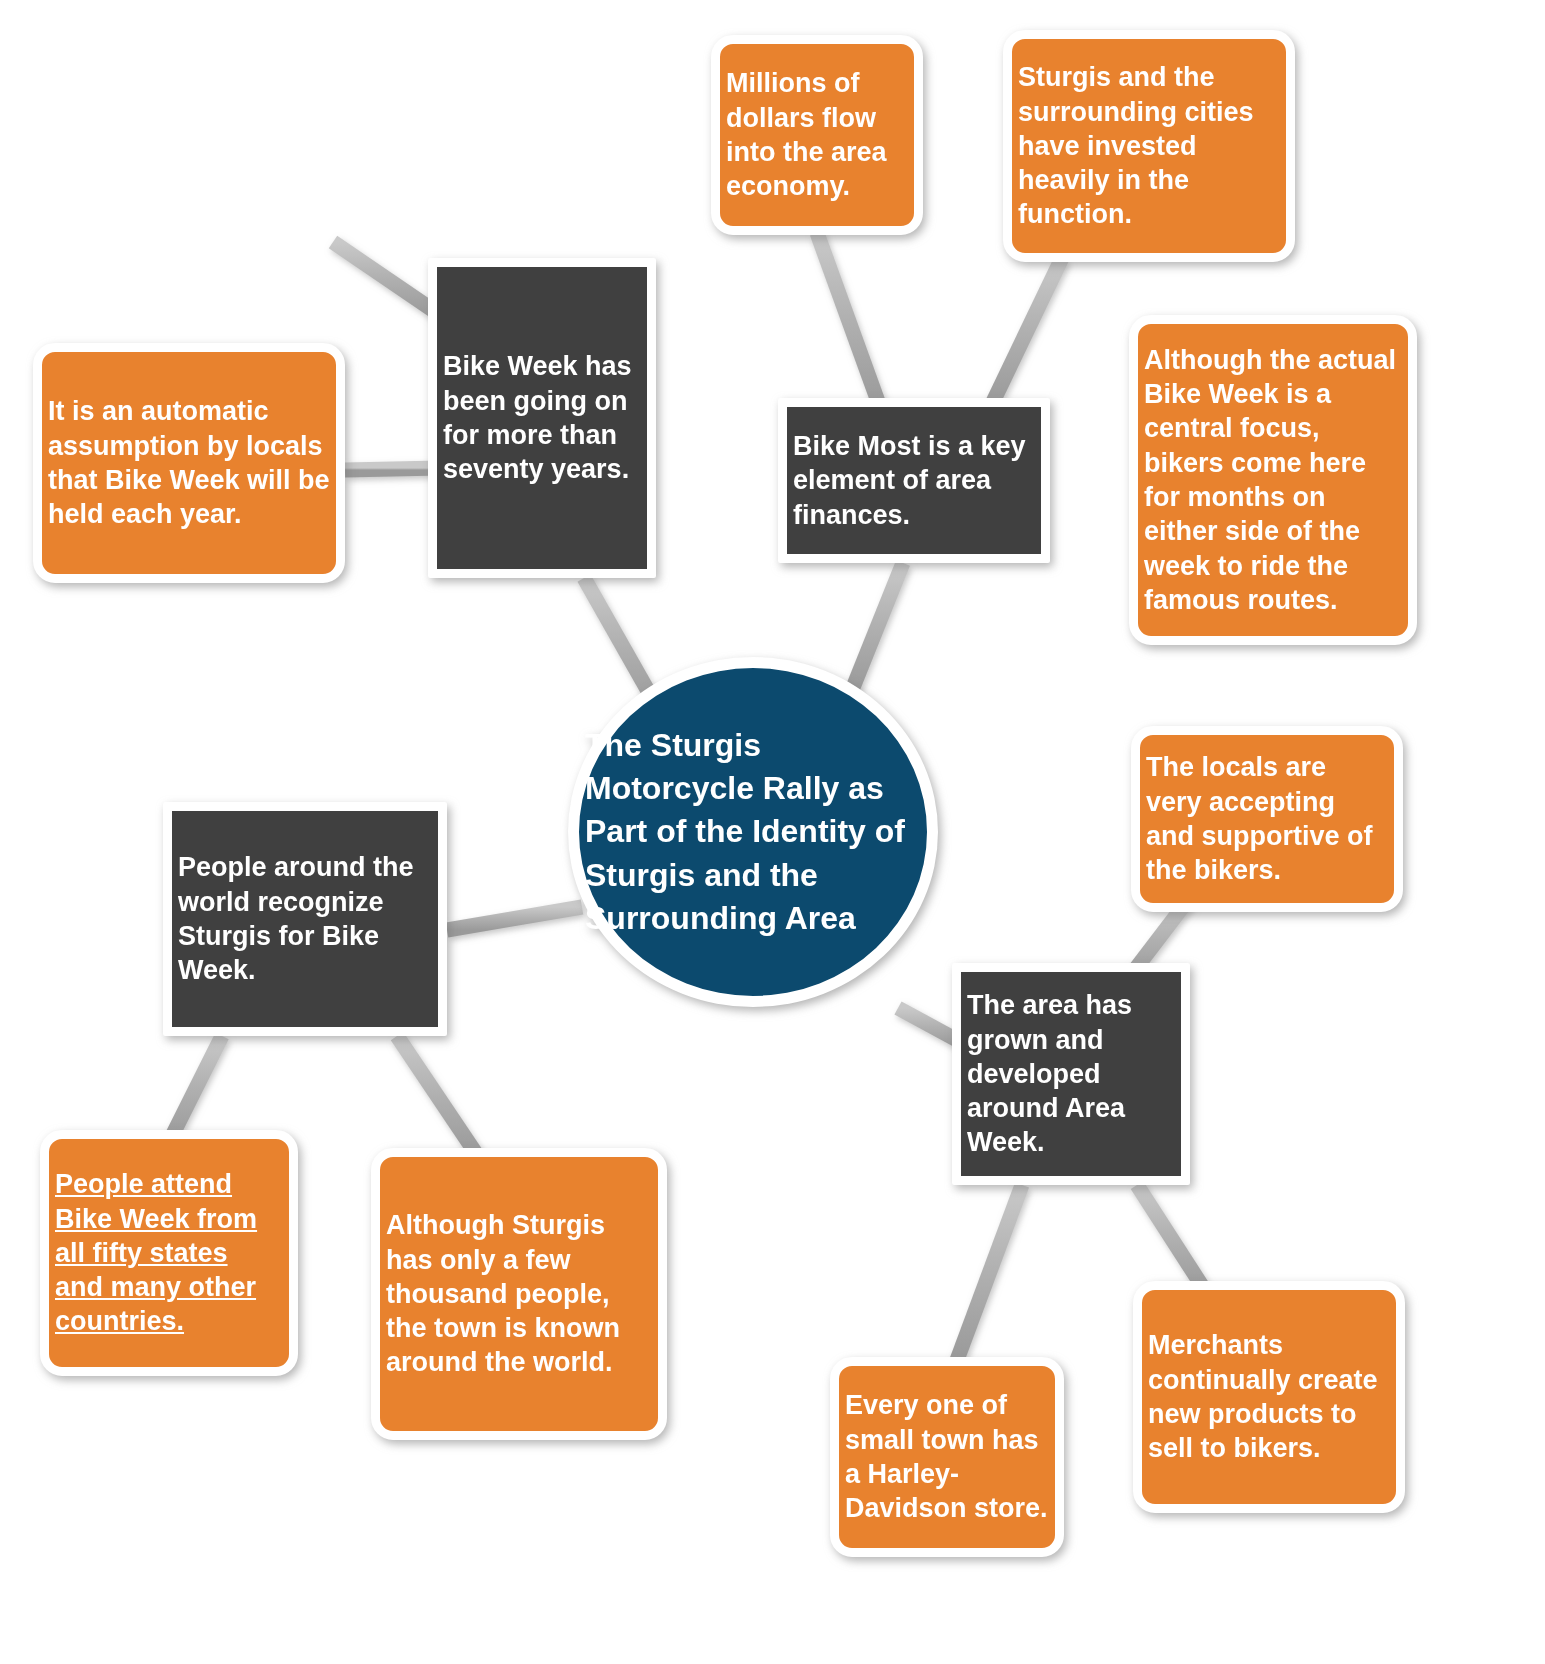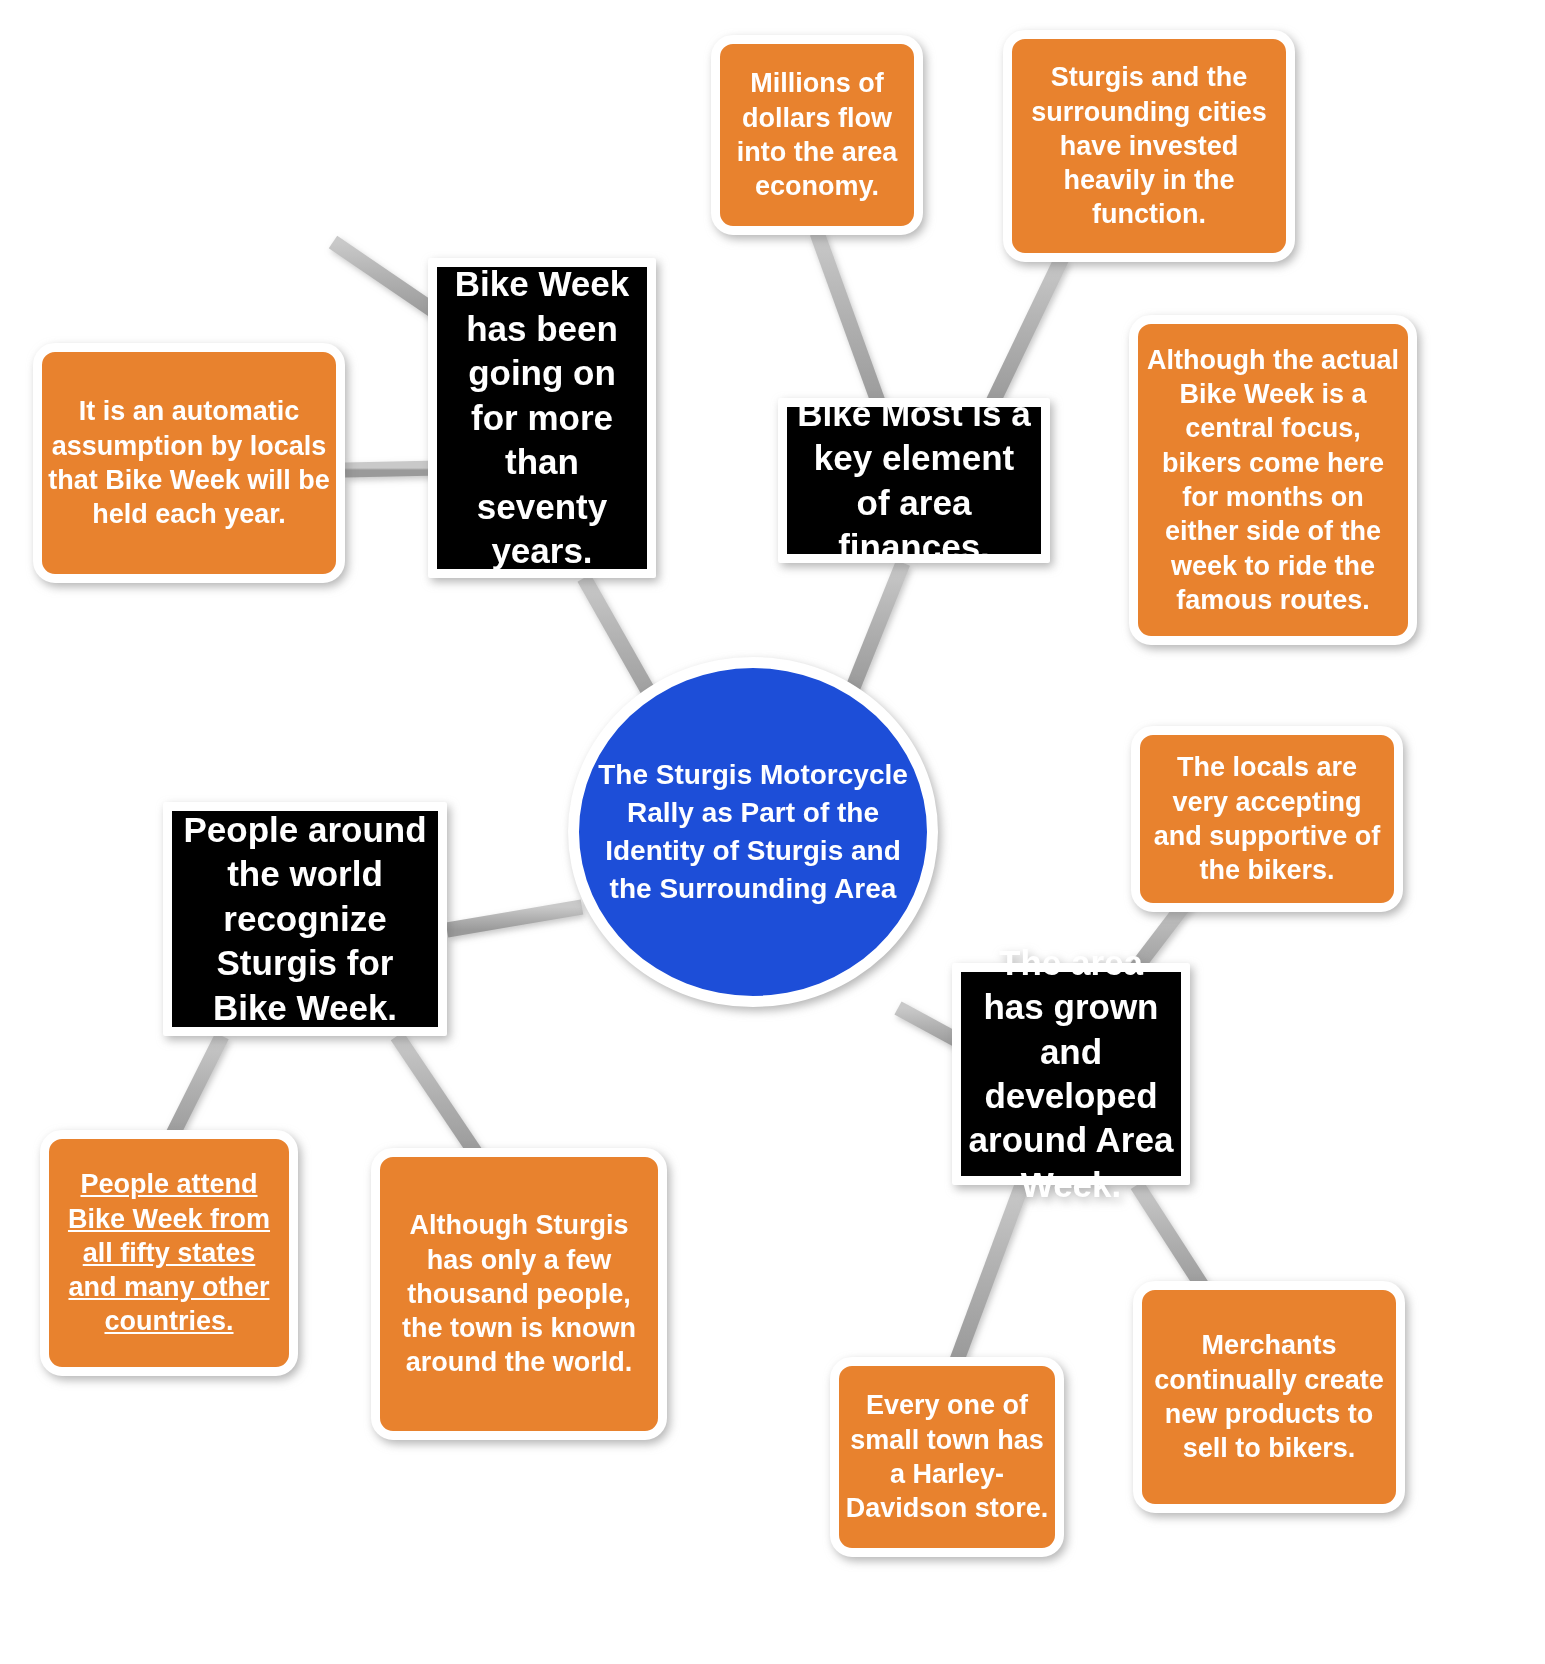--- a/index.html
+++ b/index.html
@@ -25,46 +25,46 @@
     height: 1664px;
     z-index: 1;
   }
   .node {
     position: absolute;
     z-index: 5;
     box-sizing: border-box;
     display: flex;
     align-items: center;
     justify-content: center;
-    text-align: center;
+    text-align: left;
     color: #ffffff;
     font-weight: bold;
     line-height: 1.27;
     border: 9px solid #ffffff;
     filter: drop-shadow(3px 4px 5px rgba(120,120,120,0.55));
   }
   .node .txt {
     display: block;
     padding: 2px 6px;
   }
   .node.orange {
     background: #e8822e;
     border-radius: 22px;
     font-size: 27px;
   }
   .node.blue {
-    background: #000000;
+    background: #404040;
     border-radius: 2px;
-    font-size: 35px;
+    font-size: 27px;
   }
   .node.center {
-    background: #1d4ed8;
+    background: #0c4a6e;
     border-radius: 50%;
     border-width: 11px;
-    font-size: 28px;
+    font-size: 32px;
     line-height: 1.35;
     z-index: 6;
   }
 </style>
 </head>
 <body>
 
 <div id="canvas">
 
   <svg id="edges" viewBox="0 0 1545 1664" xmlns="http://www.w3.org/2000/svg">

